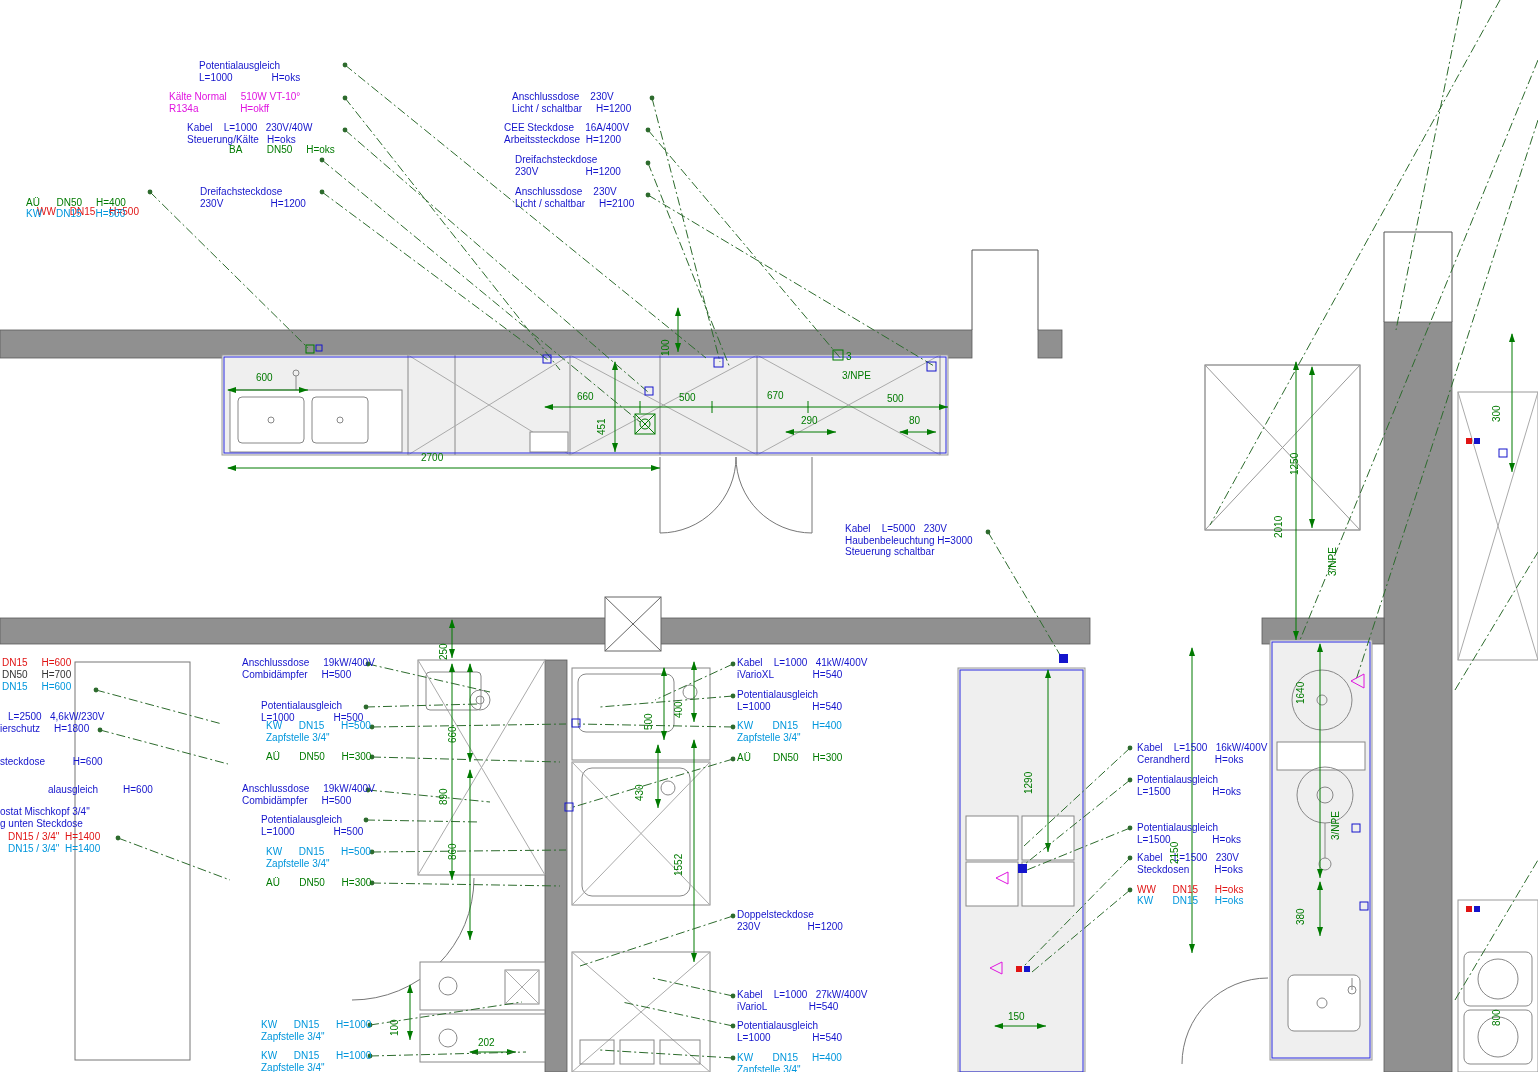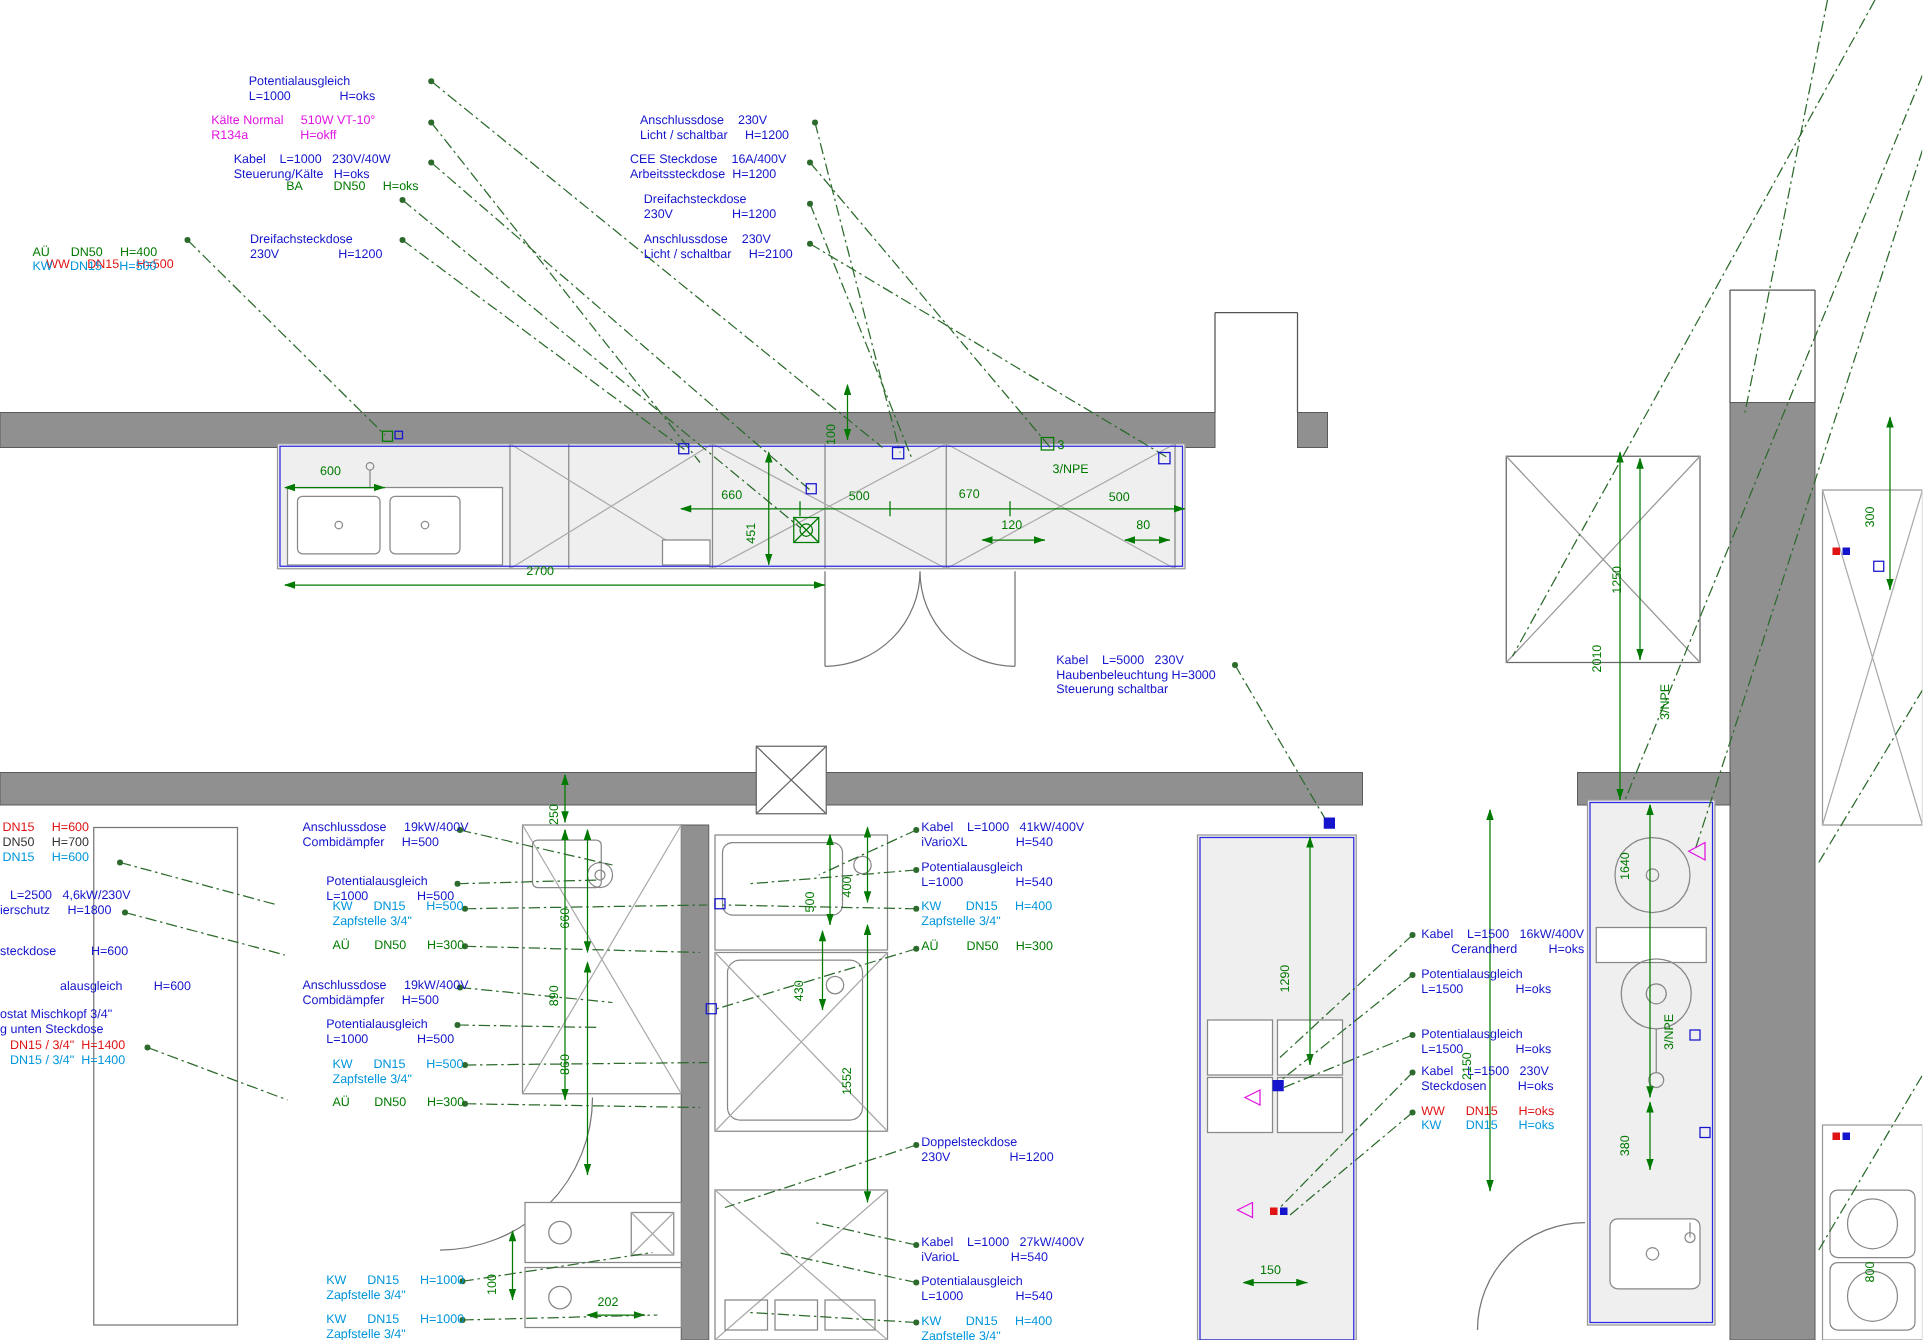--- a/index.html
+++ b/index.html
@@ -267,33 +267,33 @@
       <div class="lbl" style="left: 261px; top: 1019px; color: rgb(0, 150, 220);"><div>KW      DN15      H=1000</div><div>Zapfstelle 3/4"</div></div>
       <div class="lbl" style="left: 261px; top: 1050px; color: rgb(0, 150, 220);"><div>KW      DN15      H=1000</div><div>Zapfstelle 3/4"</div></div>
       <div class="lbl" style="left: 737px; top: 657px; color: rgb(20, 20, 204);"><div>Kabel    L=1000   41kW/400V</div><div>iVarioXL              H=540</div></div>
       <div class="lbl" style="left: 737px; top: 689px; color: rgb(20, 20, 204);"><div>Potentialausgleich</div><div>L=1000               H=540</div></div>
       <div class="lbl" style="left: 737px; top: 720px; color: rgb(0, 150, 220);"><div>KW       DN15     H=400</div><div>Zapfstelle 3/4"</div></div>
       <div class="lbl" style="left: 737px; top: 752px; color: rgb(0, 122, 0);"><div>AÜ        DN50     H=300</div></div>
       <div class="lbl" style="left: 737px; top: 909px; color: rgb(20, 20, 204);"><div>Doppelsteckdose</div><div>230V                 H=1200</div></div>
       <div class="lbl" style="left: 737px; top: 989px; color: rgb(20, 20, 204);"><div>Kabel    L=1000   27kW/400V</div><div>iVarioL               H=540</div></div>
       <div class="lbl" style="left: 737px; top: 1020px; color: rgb(20, 20, 204);"><div>Potentialausgleich</div><div>L=1000               H=540</div></div>
       <div class="lbl" style="left: 737px; top: 1052px; color: rgb(0, 150, 220);"><div>KW       DN15     H=400</div><div>Zapfstelle 3/4"</div></div>
-      <div class="lbl" style="left: 1137px; top: 742px; color: rgb(20, 20, 204); text-align: right;"><div>Kabel    L=1500   16kW/400V</div><div>Cerandherd         H=oks</div></div>
+      <div class="lbl" style="left: 1137px; top: 742px; color: rgb(20, 20, 204);"><div>Kabel    L=1500   16kW/400V</div><div>Cerandherd         H=oks</div></div>
       <div class="lbl" style="left: 1137px; top: 774px; color: rgb(20, 20, 204);"><div>Potentialausgleich</div><div>L=1500               H=oks</div></div>
       <div class="lbl" style="left: 1137px; top: 822px; color: rgb(20, 20, 204);"><div>Potentialausgleich</div><div>L=1500               H=oks</div></div>
       <div class="lbl" style="left: 1137px; top: 852px; color: rgb(20, 20, 204);"><div>Kabel    L=1500   230V</div><div>Steckdosen         H=oks</div></div>
       <div class="lbl" style="left: 1137px; top: 884px; color: rgb(224, 20, 20);"><div>WW      DN15      H=oks</div></div>
       <div class="lbl" style="left: 1137px; top: 895px; color: rgb(0, 150, 220);"><div>KW       DN15      H=oks</div></div>
       <div class="dim" style="left: 256px; top: 373px;">600</div>
       <div class="dim" style="left: 577px; top: 392px;">660</div>
       <div class="dim rot" style="left: 607px; top: 425px;">451</div>
       <div class="dim" style="left: 679px; top: 393px;">500</div>
       <div class="dim" style="left: 767px; top: 391px;">670</div>
       <div class="dim" style="left: 887px; top: 394px;">500</div>
-      <div class="dim" style="left: 801px; top: 416px;">120</div>
+      <div class="dim" style="left: 801px; top: 416px;">290</div>
       <div class="dim" style="left: 909px; top: 416px;">80</div>
       <div class="dim" style="left: 421px; top: 453px;">2700</div>
       <div class="dim rot" style="left: 671px; top: 346px;">100</div>
       <div class="dim" style="left: 846px; top: 352px;">3</div>
       <div class="dim" style="left: 842px; top: 371px;">3/NPE</div>
       <div class="dim rot" style="left: 1300px; top: 465px;">1250</div>
       <div class="dim rot" style="left: 1284px; top: 528px;">2010</div>
       <div class="dim rot" style="left: 1338px; top: 566px;">3/NPE</div>
       <div class="dim rot" style="left: 1502px; top: 412px;">300</div>
       <div class="dim rot" style="left: 449px; top: 650px;">250</div>

